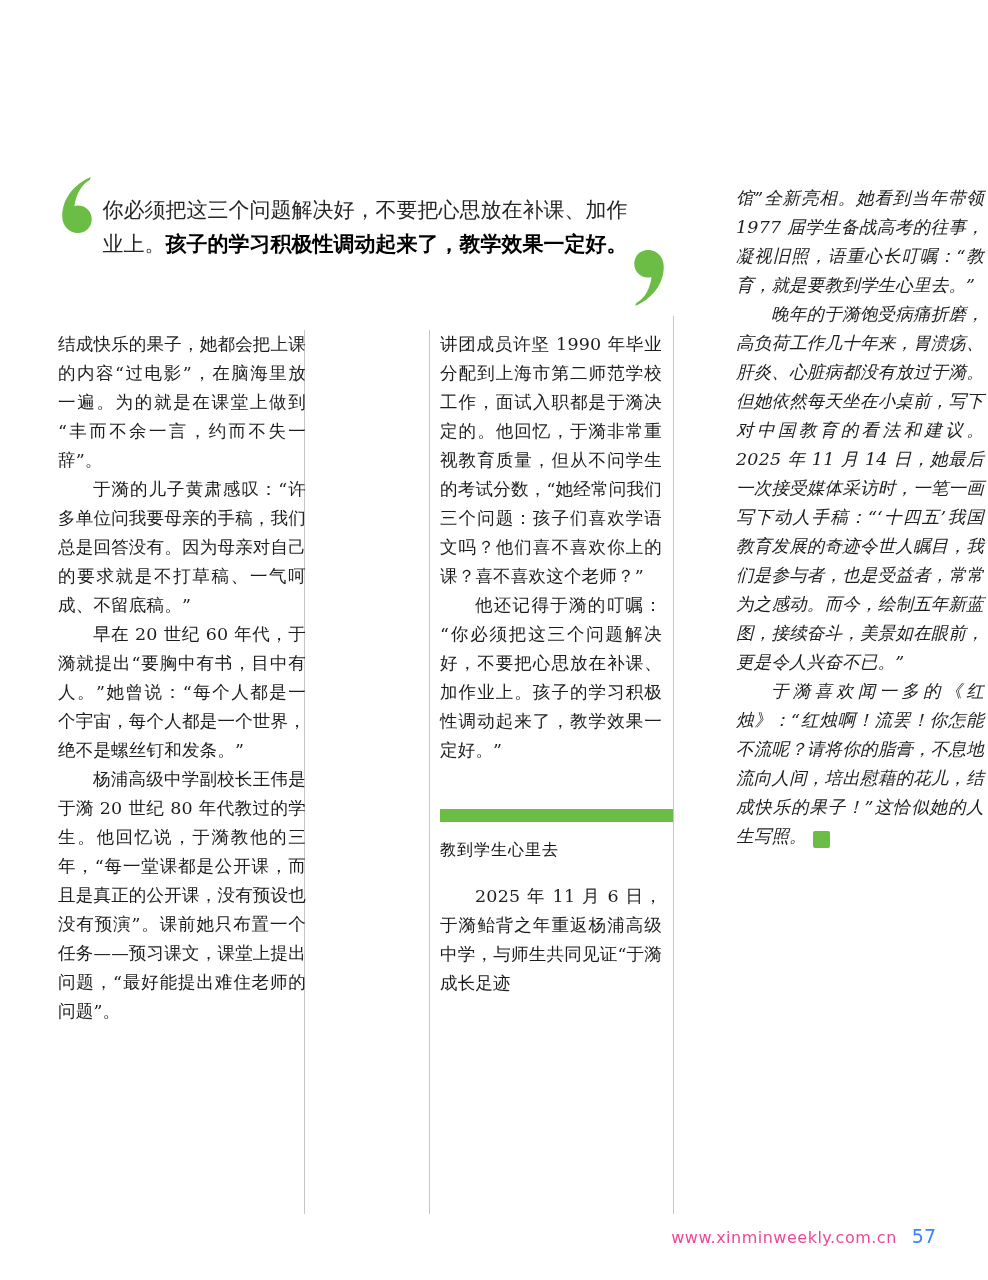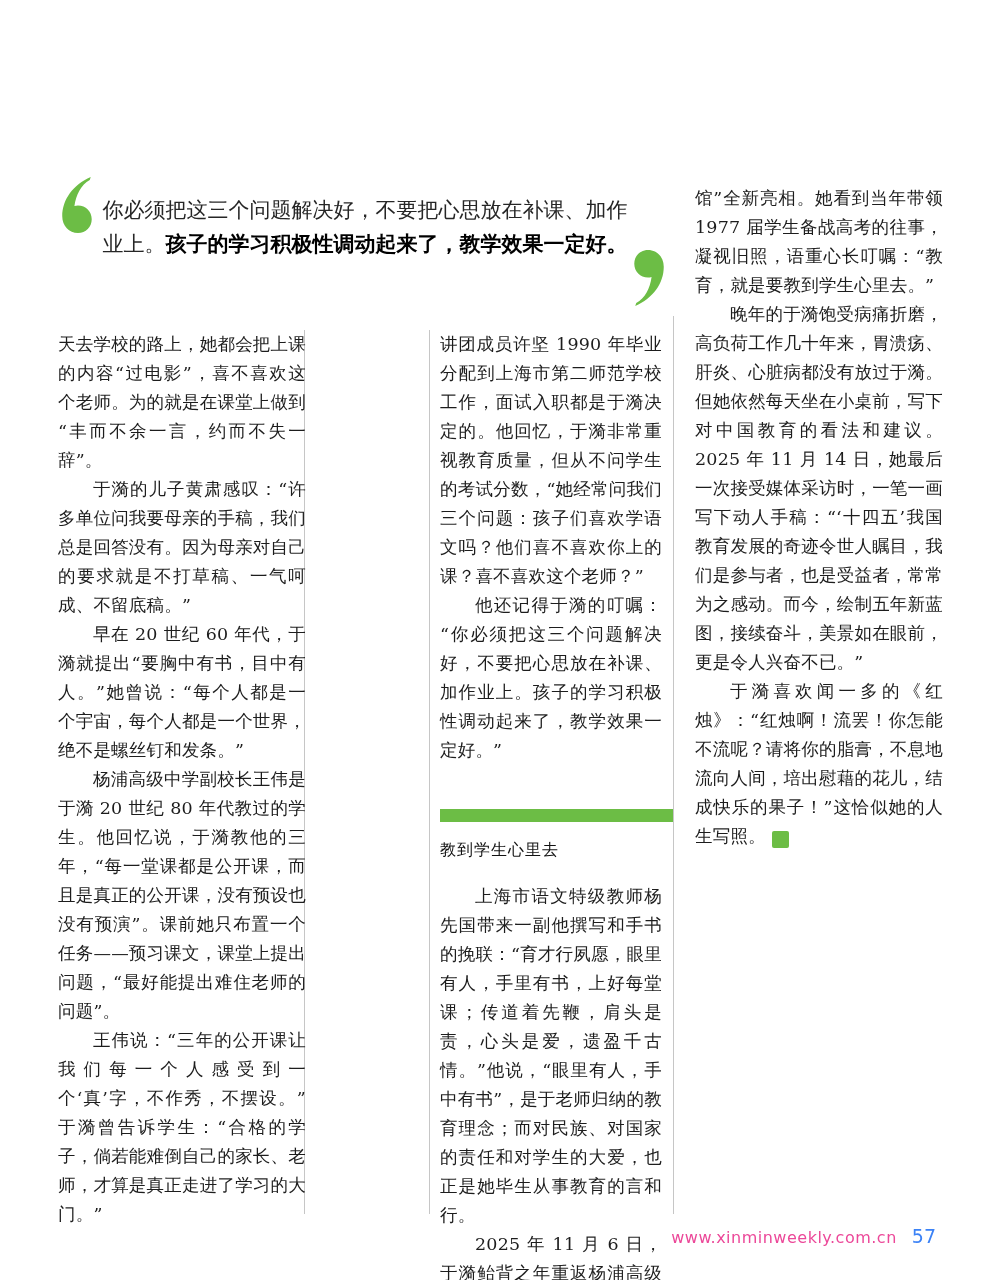--- a/index.html
+++ b/index.html
@@ -24,21 +24,21 @@
   .qmark.close { left: 633px; top: 249px; width: 34px; height: 57px; transform: rotate(180deg); }
 
   
   .col {
     position: absolute; text-align: justify; text-justify: inter-ideograph;
     font-size: 17.5px; line-height: 29px; color: var(--ink);
     letter-spacing: 0.2px;
   }
   .col-1 { left: 58px;  top: 330px; width: 248px; }
   .col-2 { left: 440px; top: 330px; width: 222px; }
-  .col-3 { left: 695px; top: 184px; width: 248px; }
+  .col-3 { left: 736px; top: 184px; width: 248px; font-style: italic; }
   .para { margin: 0; }
   .para.indent { text-indent: 2em; }
 
   .section-bar {
     width: 233px; height: 13px; background: var(--accent);
     margin-top: 44px; margin-bottom: 0;
   }
   .section-heading {
     margin: 13px 0 17px 0; font-size: 16px; font-weight: 400;
     letter-spacing: 1px; line-height: 30px; text-indent: 0; color: #111;
@@ -78,32 +78,30 @@
   <div class="pull-quote-text"><span>你必须把这三个问题解决好，不要把心思放在补课、加作业上。</span><span class="bold-part">孩子的学习积极性调动起来了，教学效果一定好。</span></div>
   <svg class="qmark close" viewBox="0 0 34 58" aria-hidden="true">
     <path d="M 32 0 C 14 8 3 23 3 40 C 3 50 10 57 19 57 C 27 57 33 51 33 43 C 33 35 27 29 19 29 C 17.8 29 16.5 29.2 15.4 29.6 C 17 18 22 8 31 3 Z"></path>
   </svg>
 
   <div class="vline vline-a"></div>
   <div class="vline vline-b"></div>
   <div class="vline vline-c"></div>
 
   <div class="col col-1">
-      <p class="para">天去学校的路上，她都会把上课的内容“过电影”，喜不喜欢这个老师。为的就是在课堂上做到“丰而不余一言，约而不失一辞”。</p>
+      <p class="para">结成快乐的果子，她都会把上课的内容“过电影”，在脑海里放一遍。为的就是在课堂上做到“丰而不余一言，约而不失一辞”。</p>
       <p class="para indent">于漪的儿子黄肃感叹：“许多单位问我要母亲的手稿，我们总是回答没有。因为母亲对自己的要求就是不打草稿、一气呵成、不留底稿。”</p>
       <p class="para indent">早在 20 世纪 60 年代，于漪就提出“要胸中有书，目中有人。”她曾说：“每个人都是一个宇宙，每个人都是一个世界，绝不是螺丝钉和发条。”</p>
       <p class="para indent">杨浦高级中学副校长王伟是于漪 20 世纪 80 年代教过的学生。他回忆说，于漪教他的三年，“每一堂课都是公开课，而且是真正的公开课，没有预设也没有预演”。课前她只布置一个任务——预习课文，课堂上提出问题，“最好能提出难住老师的问题”。</p>
-      <p class="para indent">王伟说：“三年的公开课让我们每一个人感受到一个‘真’字，不作秀，不摆设。”于漪曾告诉学生：“合格的学子，倘若能难倒自己的家长、老师，才算是真正走进了学习的大门。”</p>
     </div>
   <div class="col col-2">
       <p class="para">讲团成员许坚 1990 年毕业分配到上海市第二师范学校工作，面试入职都是于漪决定的。他回忆，于漪非常重视教育质量，但从不问学生的考试分数，“她经常问我们三个问题：孩子们喜欢学语文吗？他们喜不喜欢你上的课？喜不喜欢这个老师？”</p>
       <p class="para indent">他还记得于漪的叮嘱：“你必须把这三个问题解决好，不要把心思放在补课、加作业上。孩子的学习积极性调动起来了，教学效果一定好。”</p>
       <div class="section-bar"></div>
       <h2 class="section-heading">教到学生心里去</h2>
-      <p class="para indent">上海市语文特级教师杨先国带来一副他撰写和手书的挽联：“育才行夙愿，眼里有人，手里有书，上好每堂课；传道着先鞭，肩头是责，心头是爱，遗盈千古情。”他说，“眼里有人，手中有书”，是于老师归纳的教育理念；而对民族、对国家的责任和对学生的大爱，也正是她毕生从事教育的言和行。</p>
       <p class="para indent">2025 年 11 月 6 日，于漪鲐背之年重返杨浦高级中学，与师生共同见证“于漪成长足迹</p>
     </div>
   <div class="col col-3">
       <p class="para">馆”全新亮相。她看到当年带领 1977 届学生备战高考的往事，凝视旧照，语重心长叮嘱：“教育，就是要教到学生心里去。”</p>
       <p class="para indent">晚年的于漪饱受病痛折磨，高负荷工作几十年来，胃溃疡、肝炎、心脏病都没有放过于漪。但她依然每天坐在小桌前，写下对中国教育的看法和建议。2025 年 11 月 14 日，她最后一次接受媒体采访时，一笔一画写下动人手稿：“‘十四五’我国教育发展的奇迹令世人瞩目，我们是参与者，也是受益者，常常为之感动。而今，绘制五年新蓝图，接续奋斗，美景如在眼前，更是令人兴奋不已。”</p>
       <p class="para indent">于漪喜欢闻一多的《红烛》：“红烛啊！流罢！你怎能不流呢？请将你的脂膏，不息地流向人间，培出慰藉的花儿，结成快乐的果子！”这恰似她的人生写照。<span class="end-mark">民</span></p>
     </div>
 
   <div class="footer">
     <span class="footer-url">www.xinminweekly.com.cn</span>

